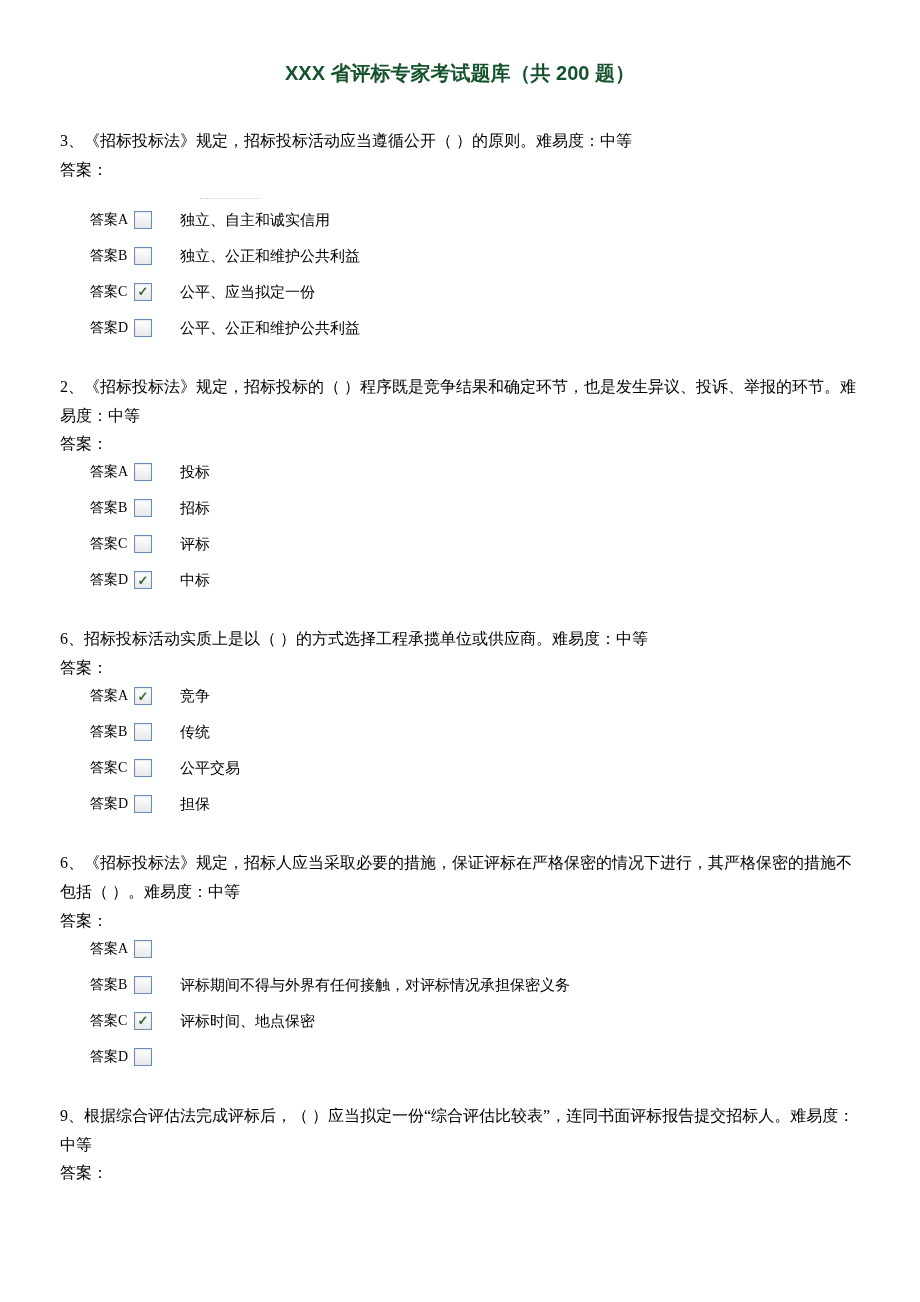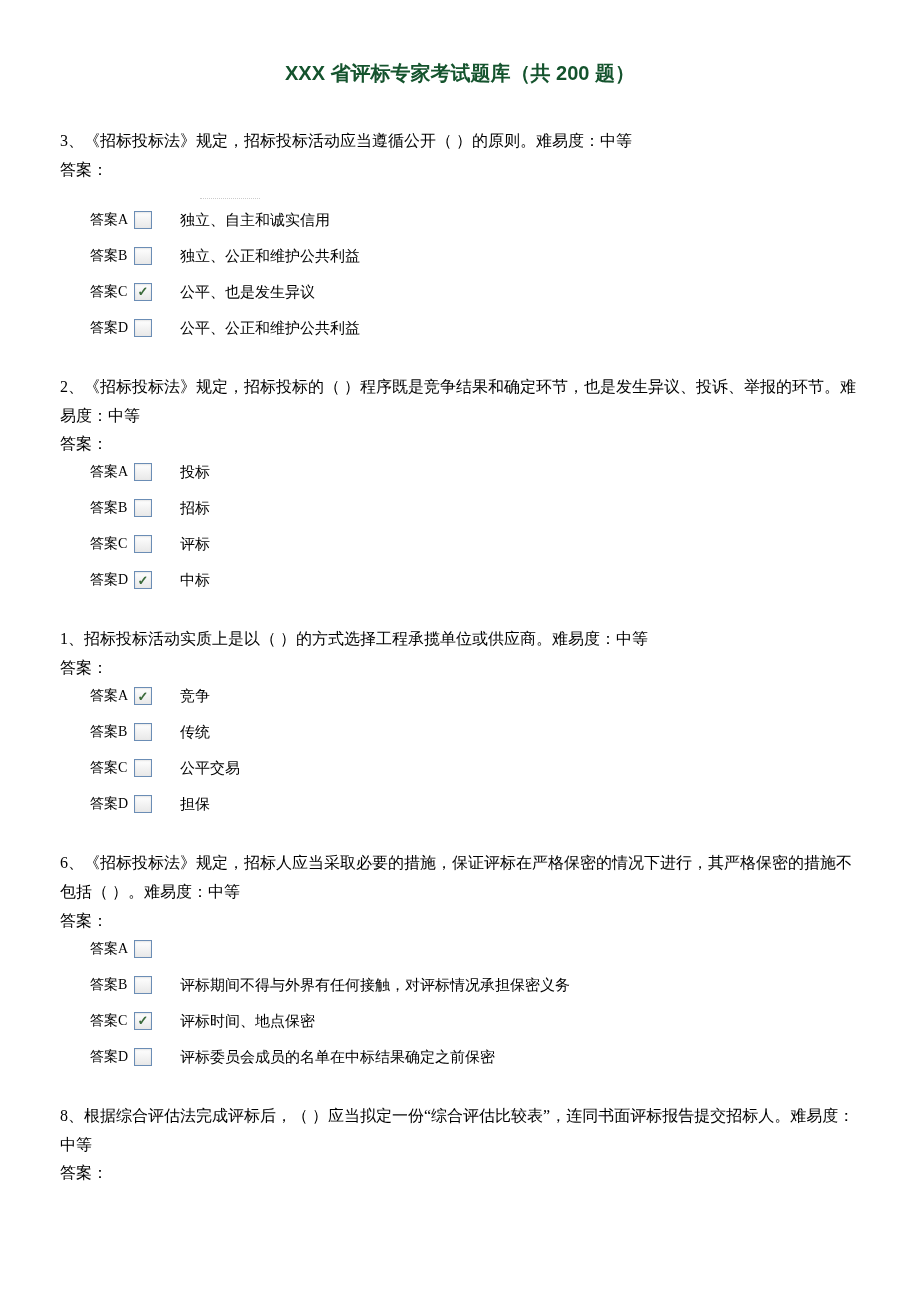--- a/index.html
+++ b/index.html
@@ -95,21 +95,21 @@
           <span class="option-text">独立、自主和诚实信用</span>
         </div>
         <div class="option-row">
           <span class="option-label">答案B</span>
           <span class="checkbox"></span>
           <span class="option-text">独立、公正和维护公共利益</span>
         </div>
         <div class="option-row">
           <span class="option-label">答案C</span>
           <span class="checkbox checked"></span>
-          <span class="option-text">公平、也是发生异议</span>
+          <span class="option-text">公平、应当拟定一份</span>
         </div>
         <div class="option-row">
           <span class="option-label">答案D</span>
           <span class="checkbox"></span>
           <span class="option-text">公平、公正和维护公共利益</span>
         </div>
       </div>
     </div>
     <div class="question-block">
       <div class="question-text">2、《招标投标法》规定，招标投标的（  ）程序既是竞争结果和确定环节，也是发生异议、投诉、举报的环节。难易度：中等</div>
@@ -131,21 +131,21 @@
           <span class="option-text">评标</span>
         </div>
         <div class="option-row">
           <span class="option-label">答案D</span>
           <span class="checkbox checked"></span>
           <span class="option-text">中标</span>
         </div>
       </div>
     </div>
     <div class="question-block">
-      <div class="question-text">1、招标投标活动实质上是以（  ）的方式选择工程承揽单位或供应商。难易度：中等</div>
+      <div class="question-text">6、招标投标活动实质上是以（  ）的方式选择工程承揽单位或供应商。难易度：中等</div>
       <div class="answer-label-line">答案：</div>
       <div class="options">
         <div class="option-row">
           <span class="option-label">答案A</span>
           <span class="checkbox checked"></span>
           <span class="option-text">竞争</span>
         </div>
         <div class="option-row">
           <span class="option-label">答案B</span>
           <span class="checkbox"></span>
@@ -177,21 +177,20 @@
           <span class="option-text">评标期间不得与外界有任何接触，对评标情况承担保密义务</span>
         </div>
         <div class="option-row">
           <span class="option-label">答案C</span>
           <span class="checkbox checked"></span>
           <span class="option-text">评标时间、地点保密</span>
         </div>
         <div class="option-row">
           <span class="option-label">答案D</span>
           <span class="checkbox"></span>
-          <span class="option-text">评标委员会成员的名单在中标结果确定之前保密</span>
         </div>
       </div>
     </div>
     <div class="question-block">
-      <div class="question-text">8、根据综合评估法完成评标后，（  ）应当拟定一份“综合评估比较表”，连同书面评标报告提交招标人。难易度：中等</div>
+      <div class="question-text">9、根据综合评估法完成评标后，（  ）应当拟定一份“综合评估比较表”，连同书面评标报告提交招标人。难易度：中等</div>
       <div class="answer-label-line">答案：</div>
     </div>
   </div>
 
 </body></html>

